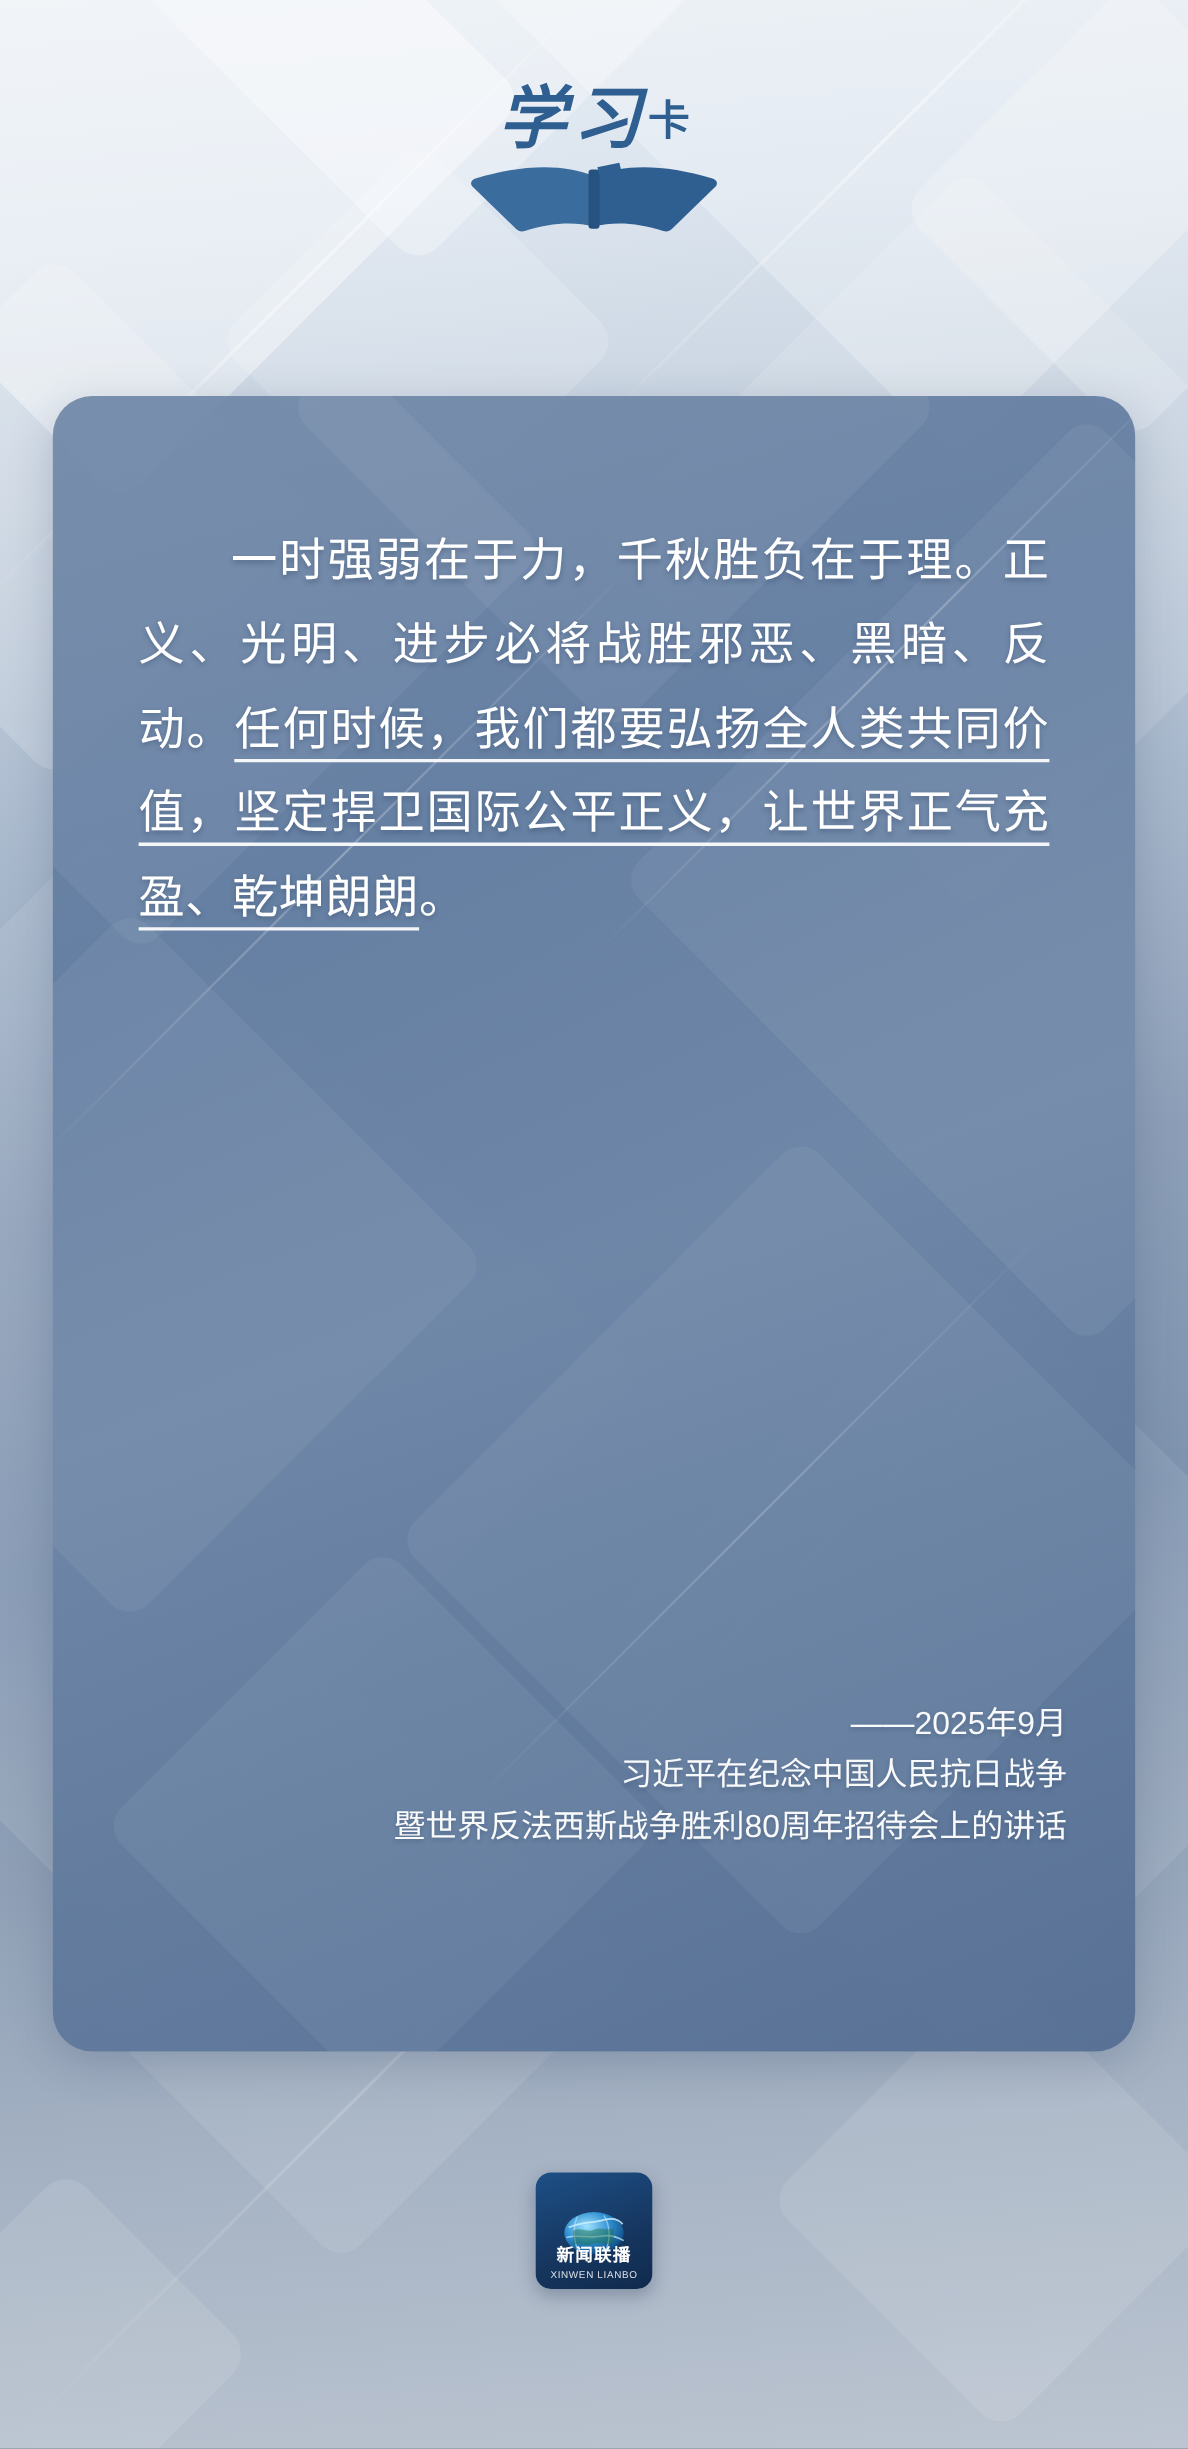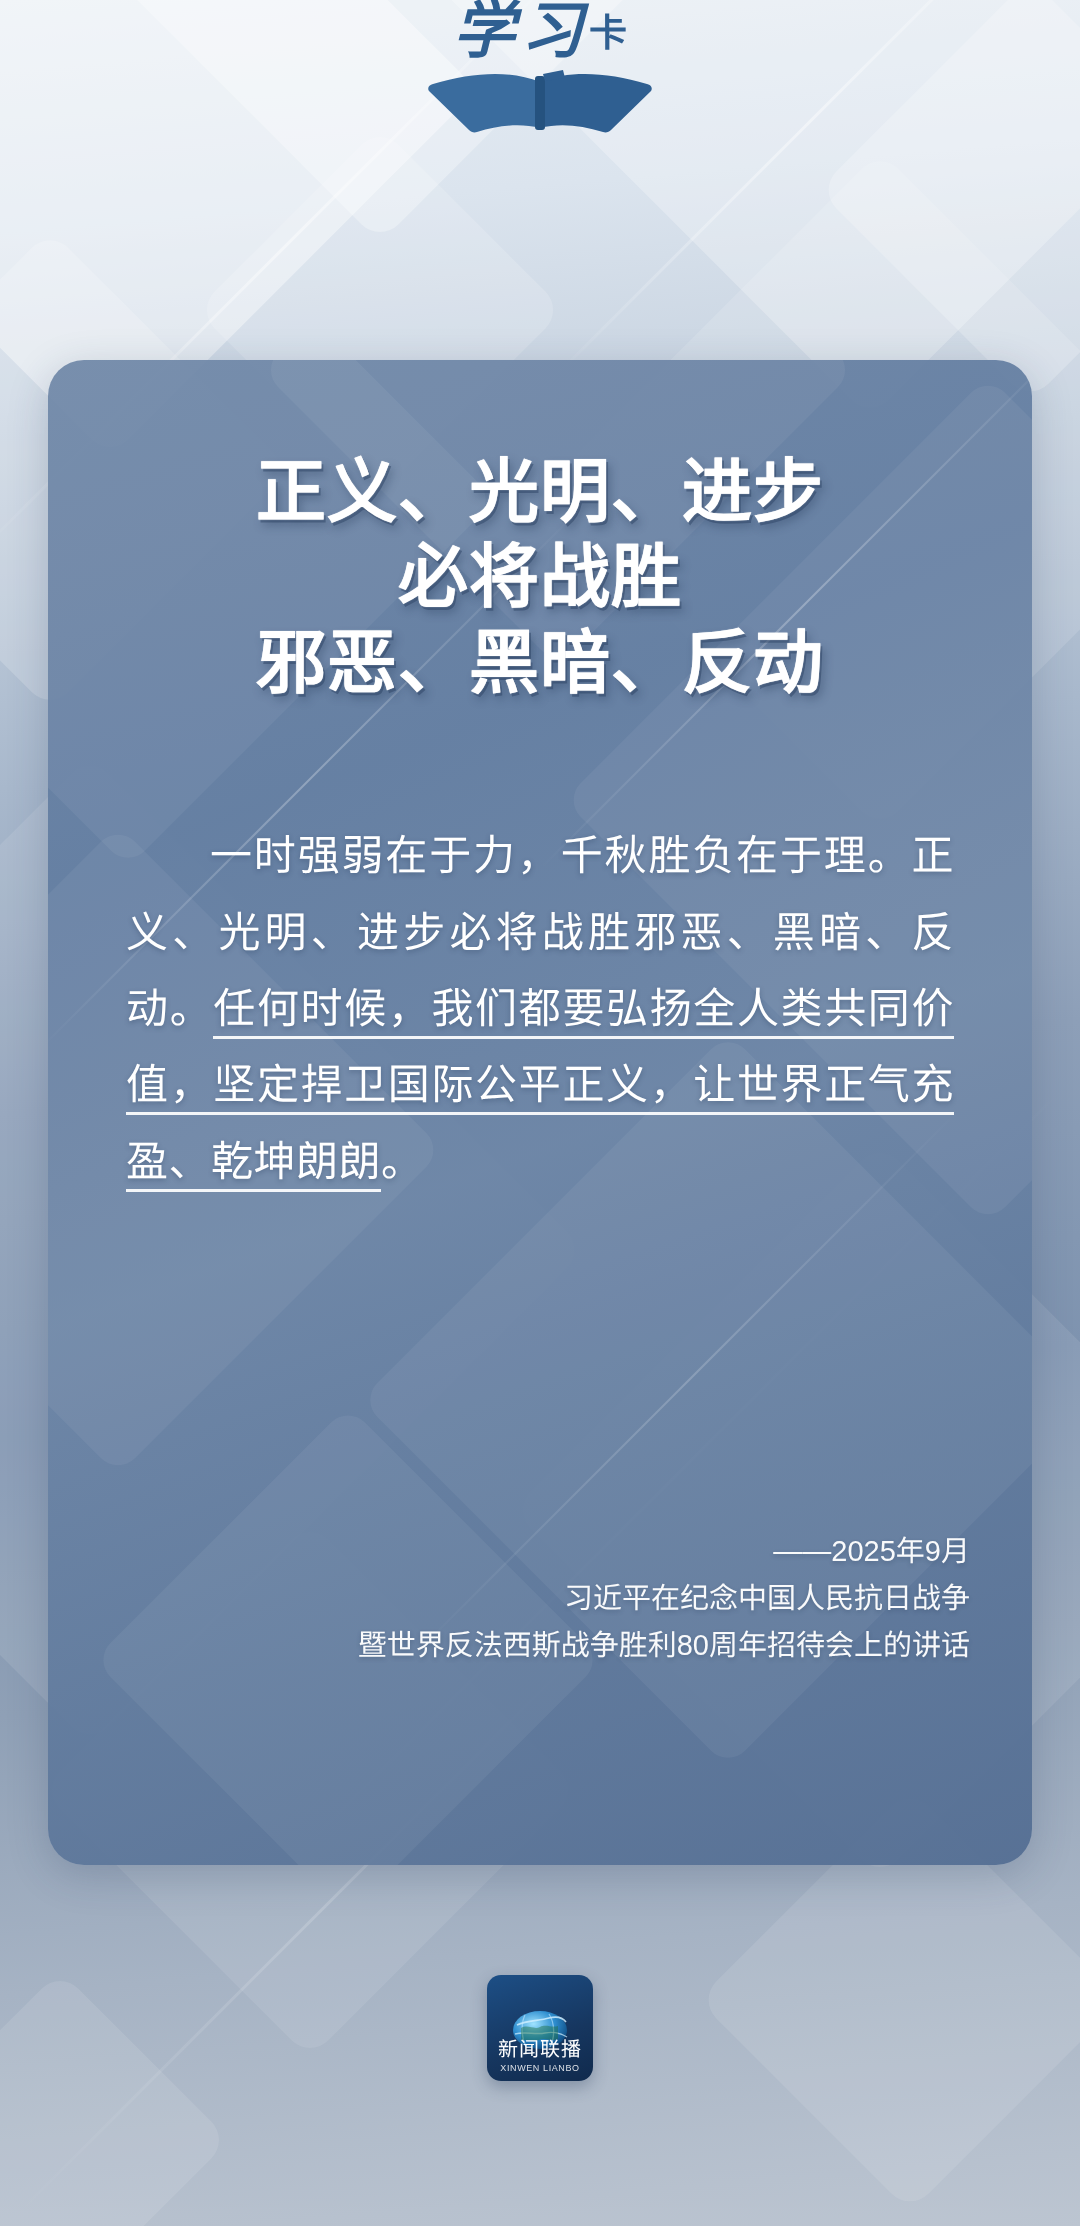--- a/index.html
+++ b/index.html
@@ -54,20 +54,21 @@
     transform-origin: center;
   }
   .s1 { width: 900px; left: -160px; top: 240px; }
   .s2 { width: 760px; left: 430px;  top: 120px; }
   .s3 { width: 1100px; left: 120px; top: 1480px; opacity: .5; }
   .s4 { width: 900px; left: -120px; top: 1900px; opacity: .4; }
 
   
   .header {
     position: relative;
+    padding-top: 78px;
     display: flex;
     justify-content: center;
   }
   .brand {
     position: relative;
     width: 300px;
     text-align: center;
     color: #2f5f91;
   }
   .brand-text {
@@ -203,22 +204,22 @@
     top: 34px;
     transform: translateX(-50%);
   }
   .cctv-label {
     position: absolute;
     left: 0;
     right: 0;
     bottom: 22px;
     text-align: center;
     color: #ffffff;
-    font-size: 20px;
-    font-weight: 400;
+    font-size: 16px;
+    font-weight: 700;
     letter-spacing: 1px;
     line-height: 1;
   }
   .cctv-sub {
     position: absolute;
     left: 0;
     right: 0;
     bottom: 8px;
     text-align: center;
     color: rgba(255,255,255,.85);
@@ -275,25 +276,20 @@
         <i class="cd3"></i>
       <i class="cd4"></i>
         <i class="cd5"></i>
         <i class="cd6"></i>
       <span class="cd-line cdl1"></span>
       <span class="cd-line cdl2"></span>
       <span class="cd-line cdl3"></span>
     </div>
 
     <div class="card-inner">
-      <h1 class="headline">
-        <span>正义、光明、进步</span>
-        <span>必将战胜</span>
-        <span>邪恶、黑暗、反动</span>
-      </h1>
 
       <p class="body-text"><span>一时强弱在于力，千秋胜负在于理。正义、光明、进步必将战胜邪恶、黑暗、反动。</span><span class="u">任何时候，我们都要弘扬全人类共同价值，坚定捍卫国际公平正义，让世界正气充盈、乾坤朗朗</span><span>。</span></p>
 
       <div class="attribution">
         <div>——2025年9月</div>
         <div>习近平在纪念中国人民抗日战争</div>
         <div>暨世界反法西斯战争胜利80周年招待会上的讲话</div>
       </div>
     </div>
   </div>

